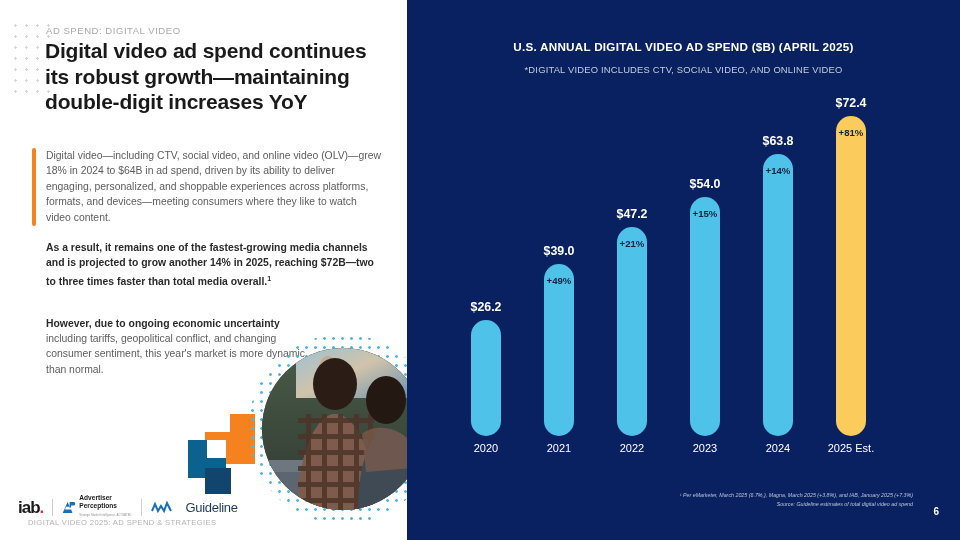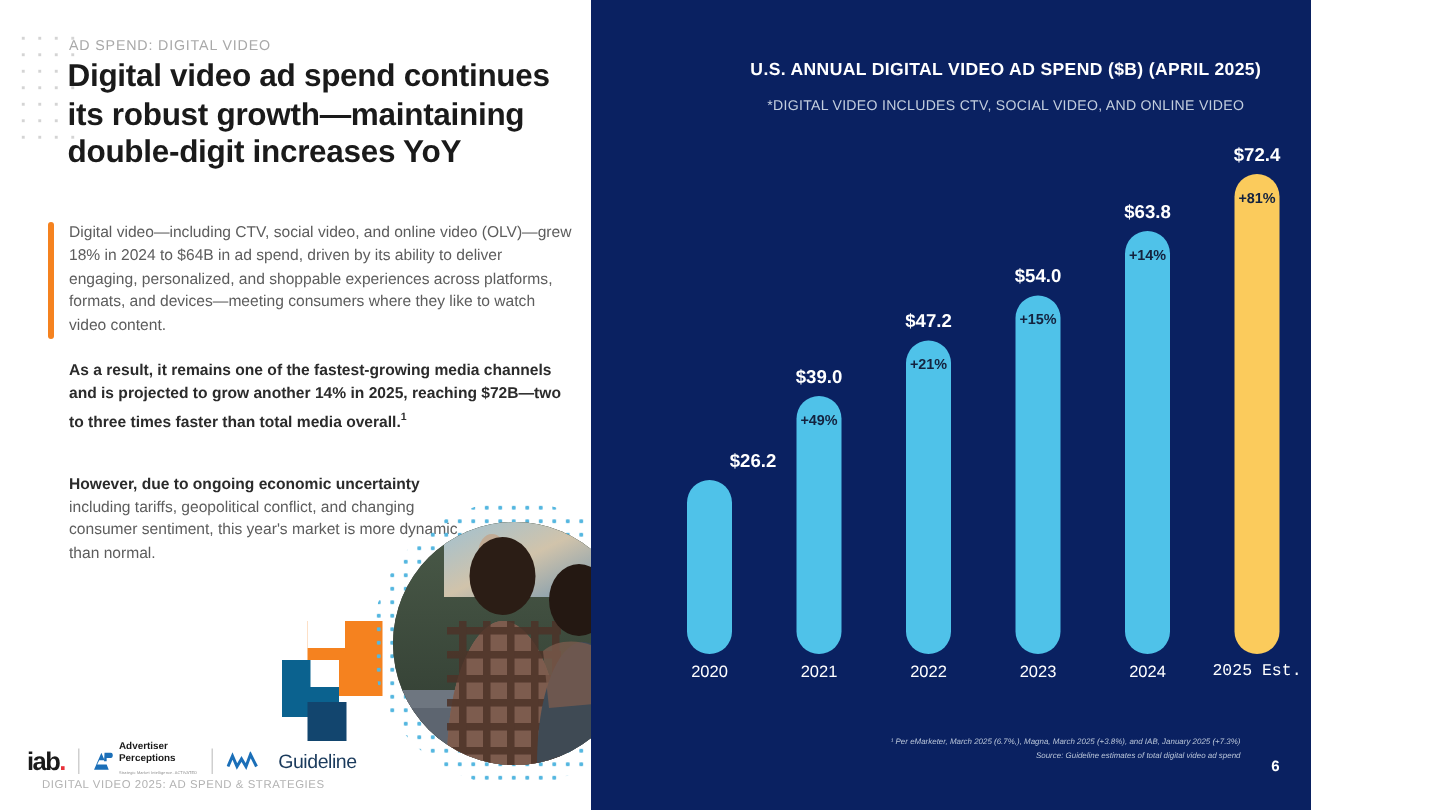--- a/index.html
+++ b/index.html
@@ -62,21 +62,21 @@
   .ap-text { line-height:8.2px; }
   .ap-l1 { font-size:6.6px; font-weight:bold; color:#1a1a1a; display:block; }
   .ap-l2 { font-size:6.6px; font-weight:bold; color:#1a1a1a; display:block; }
   .ap-l3 { font-size:2.6px; color:#8b8b8b; display:block; margin-top:2px; letter-spacing:.1px; }
   .logo-gl { display:flex; align-items:center; gap:13px; }
   .gl-text { font-size:13px; color:#1a3a5c; letter-spacing:-.3px; }
   .footer-caption { position:absolute; left:28px; top:518px; font-size:7.6px;
     color:#b2b2b2; letter-spacing:.38px; }
 
   
-  .right-panel { position:absolute; left:394px; top:0; width:480px; height:540px; background:#0a2161; overflow:hidden; }
+  .right-panel { position:absolute; left:407px; top:0; width:553px; height:540px; background:#0a2161; overflow:hidden; }
 
   .chart-title { position:absolute; left:0; top:40px; width:553px; text-align:center;
     font-size:11.7px; font-weight:bold; color:#ffffff; letter-spacing:.25px; }
   .chart-sub { position:absolute; left:0; top:64px; width:553px; text-align:center;
     font-size:9.4px; color:#c3cede; letter-spacing:.2px; }
 
   .plot { position:absolute; left:0; top:96px; width:553px; height:340px; }
 
   .bar-col { position:absolute; bottom:0; width:44px; }
   .bar { position:absolute; bottom:0; left:7px; width:30px; border-radius:15px; }
@@ -196,21 +196,21 @@
     <div class="footer-caption">DIGITAL VIDEO 2025: AD SPEND &amp; STRATEGIES</div>
   </div>
 
   <div class="right-panel">
     <div class="chart-title">U.S. ANNUAL DIGITAL VIDEO AD SPEND ($B) (APRIL 2025)</div>
     <div class="chart-sub">*DIGITAL VIDEO INCLUDES CTV, SOCIAL VIDEO, AND ONLINE VIDEO</div>
 
     <div class="plot" id="plot">
         <div class="bar-col" style="left: 57px; height: 340px;">
           <div class="bar blue" style="height: 115.804px; background: rgb(79, 194, 233);"></div>
-          <div class="val-label" style="bottom: 121.804px; margin-left: 29px;">$26.2</div>
+          <div class="val-label" style="bottom: 121.804px;">$26.2</div>
         </div>
         <div class="bar-col" style="left: 130px; height: 340px;">
           <div class="bar blue" style="height: 172.38px; background: rgb(79, 194, 233);"></div>
           <div class="val-label" style="bottom: 178.38px;">$39.0</div>
           <div class="pct-label" style="bottom: 150.38px;">+49%</div>
         </div>
         <div class="bar-col" style="left: 203px; height: 340px;">
           <div class="bar blue" style="height: 208.624px; background: rgb(79, 194, 233);"></div>
           <div class="val-label" style="bottom: 214.624px;">$47.2</div>
           <div class="pct-label" style="bottom: 186.624px;">+21%</div>
@@ -235,16 +235,16 @@
     <div class="footnote">
       <div>¹ Per eMarketer, March 2025 (6.7%,), Magna, March 2025 (+3.8%), and IAB, January 2025 (+7.3%)</div>
       <div>Source: Guideline estimates of total digital video ad spend</div>
     </div>
     <div class="page-num">6</div>
   <div class="x-label" style="left: 49px;">2020</div>
       <div class="x-label" style="left: 122px;">2021</div>
       <div class="x-label" style="left: 195px;">2022</div>
       <div class="x-label" style="left: 268px;">2023</div>
       <div class="x-label" style="left: 341px;">2024</div>
-      <div class="x-label" style="left: 414px; font-family: Liberation Mono, monospace;">2025 Est.</div>
+      <div class="x-label" style="left: 414px;">2025 Est.</div>
     </div>
 
 </div>
 
 </body></html>

